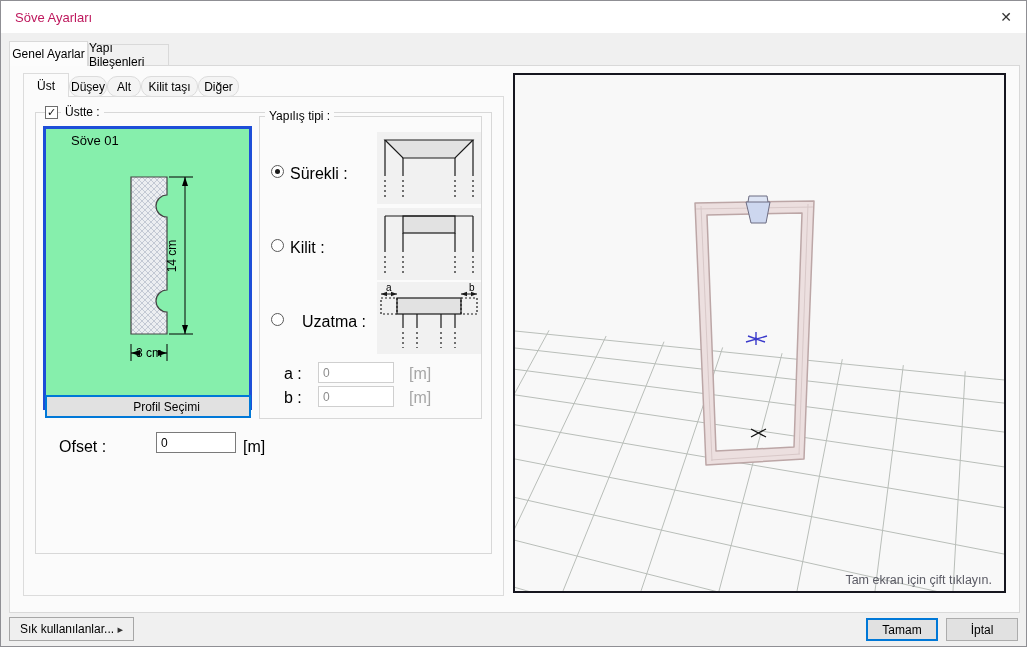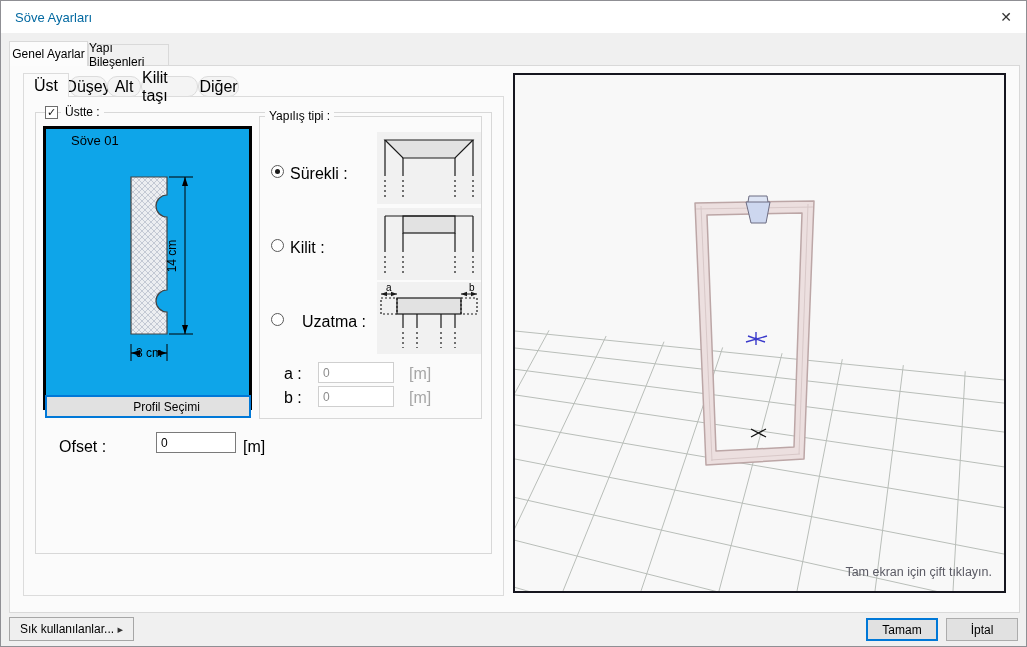--- a/index.html
+++ b/index.html
@@ -10,62 +10,62 @@
     position:relative; overflow:hidden;
   }
   .dialog {
     position:absolute; left:0; top:0; width:1027px; height:647px;
     background:#f0f0f0; border:1px solid #8f8f94;
   }
   .titlebar {
     position:absolute; left:0; top:0; width:100%; height:32px;
     background:#ffffff; display:flex; align-items:center;
   }
-  .titlebar .title { margin-left:14px; font-size:13px; color:#0369a1; }
+  .titlebar .title { margin-left:14px; font-size:13px; color:#be185d; }
   .close-btn {
     position:absolute; right:8px; top:5px; width:24px; height:22px;
     display:flex; align-items:center; justify-content:center;
     font-size:14px; color:#333; cursor:pointer;
   }
   
   .mtab {
     position:absolute; display:flex; align-items:center; justify-content:center;
     border:1px solid #d9d9d9; font-size:12px; cursor:pointer;
   }
   .mtab.active { background:#fcfcfc; border-bottom:none; z-index:5; }
   .mtab.inactive { background:#f1f1f1; z-index:4; }
   .mainpage {
     position:absolute; left:8px; top:64px; width:1011px; height:548px;
     background:#fbfbfb; border:1px solid #d9d9d9; z-index:1;
   }
   
   .stab {
     position:absolute; display:flex; align-items:center; justify-content:center;
-    border:1px solid #dcdcdc; font-size:16px; cursor:pointer; z-index:6;
+    border:1px solid #dcdcdc; font-size:12px; cursor:pointer; z-index:6;
   }
   .stab.active { background:#fbfbfb; border-bottom:none; z-index:7; }
   .stab.inactive { background:#f4f4f4;border-radius:10px; }
   .subpage {
     position:absolute; left:22px; top:95px; width:481px; height:500px;
     background:#fbfbfb; border:1px solid #dcdcdc; z-index:2;
   }
   .groupbox {
     position:absolute; border:1px solid #d8d8d8; background:transparent; z-index:3;
   }
   .grouplabel {
     position:absolute; background:#fbfbfb; padding:0 4px; z-index:8; font-size:12px;
   }
   .checkbox {
     position:absolute; width:13px; height:13px; background:#fff;
     border:1px solid #6d6d6d; z-index:9; display:flex; align-items:center;
     justify-content:center; font-size:11px; line-height:11px; color:#111; cursor:pointer;
   }
   .previewbox {
     position:absolute; left:42px; top:125px; width:209px; height:284px;
-    background:#0ea5e9; border:3px solid #000000; z-index:8;
+    background:#86efac; border:3px solid #1d4ed8; z-index:8;
   }
   .btn {
     position:absolute; display:flex; align-items:center; justify-content:center;
     background:#e1e1e1; border:1px solid #acacac; font-size:12px; cursor:pointer; z-index:9;
   }
   .btn.focus { border:2px solid #0078d7; }
   .field {
     position:absolute; height:21px; border:1px solid #7a7a7a; background:#fff;
     font-family:"Liberation Sans", sans-serif; font-size:12px; padding:0 4px; z-index:9;
   }
@@ -84,21 +84,21 @@
   }
   .diag {
     position:absolute; left:376px; width:104px; height:72px;
     background:#f1f1f1; z-index:9;
   }
   .viewport {
     position:absolute; left:512px; top:72px; width:493px; height:520px;
     background:#f8f8f8; border:2px solid #16161f; z-index:8; overflow:hidden; cursor:pointer;
   }
   .vp-hint {
-    position:absolute; right:12px; bottom:12px; font-size:12.5px; color:#5a5a64; z-index:3;
+    position:absolute; right:12px; bottom:4px; font-size:12.5px; color:#5a5a64; z-index:3;
   }
   .footer-btn { z-index:10; }
   svg text { font-family:"Liberation Sans", sans-serif; }
 </style>
 </head>
 <body>
 
 <div class="dialog">
 
   <div class="titlebar">

